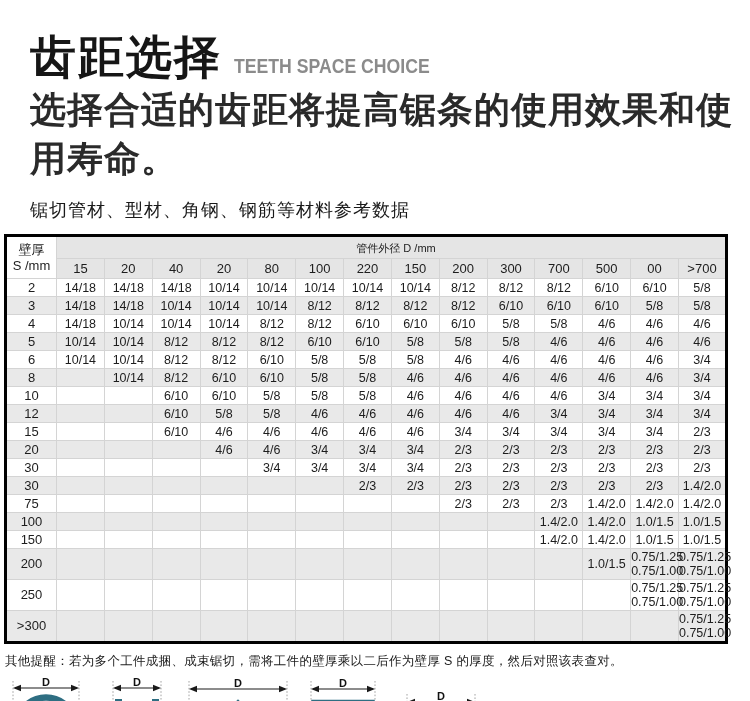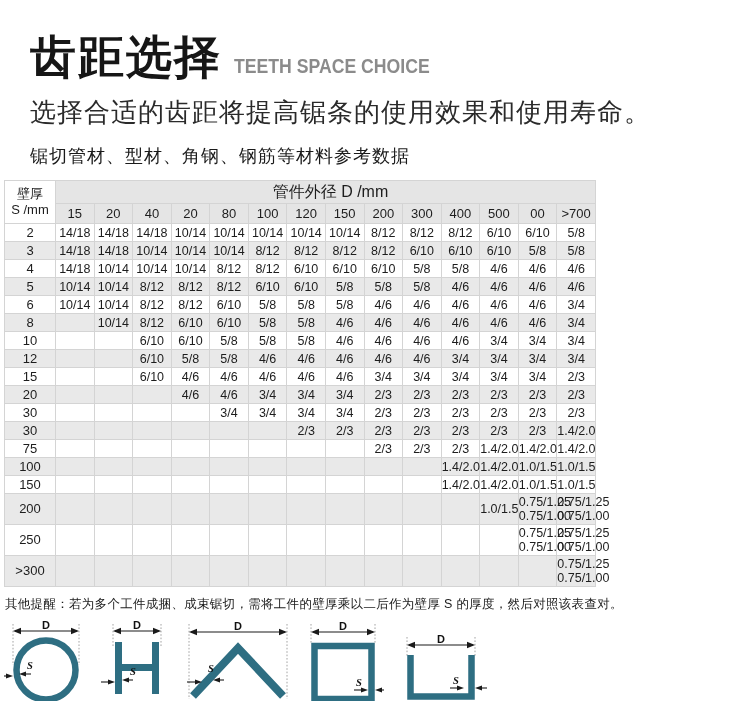--- a/index.html
+++ b/index.html
@@ -19,35 +19,35 @@
   .title-row{display:flex;align-items:flex-end;gap:12px;}
   .title-cn{
     font-family:"Liberation Serif","DejaVu Serif",serif;
     font-weight:700;font-size:46px;line-height:1.05;letter-spacing:2px;color:#161616;
   }
   .title-en{
     display:inline-block;transform:scaleX(.84);transform-origin:0 100%;
     font-weight:700;font-size:21px;letter-spacing:0;color:var(--title-en-gray);
     padding-bottom:4px;white-space:nowrap;
   }
-  .subtitle{margin-top:13px;font-size:26px;font-weight:400;color:#2a2a2a;letter-spacing:1px;}
+  .subtitle{margin-top:4px;font-size:36px;font-weight:700;color:#2a2a2a;letter-spacing:1px;}
   .section-heading{margin-top:14px;font-size:18px;font-weight:500;color:#1a1a1a;letter-spacing:1px;}
 
   .table-wrap{margin:12px 0 0 4px;}
   table{
-    border-collapse:collapse;table-layout:fixed;width:592px;
-    font-size:12.5px;color:var(--ink);border:1px solid #000000;
+    border-collapse:collapse;table-layout:fixed;width:724px;
+    font-size:12.5px;color:var(--ink);border:3px solid #000000;
   }
   th,td{
     border:1px solid #d4d4d4;text-align:center;vertical-align:middle;
     font-weight:400;padding:1px 0;height:18px;line-height:1.12;white-space:pre-line;
   }
   col.c-first{width:51px;}
   .corner-cell{background:#ffffff;font-size:13px;line-height:1.25;}
-  .span-header{background:var(--header-bg);height:23px;font-size:16px;padding-left:10px;}
+  .span-header{background:var(--header-bg);height:23px;font-size:11px;padding-left:10px;}
   .colhead-row th{background:var(--header-bg);height:20px;font-size:13px;}
   tbody tr:nth-child(even) td{background:var(--row-alt);}
   tbody td.rowhead{font-size:13px;}
 
   .note{margin:9px 17px 0 5px;font-size:12.5px;color:#1a1a1a;letter-spacing:.3px;}
 
   .diagrams{display:flex;align-items:flex-start;gap:8px;margin:6px 0 0 4px;}
   .diagrams svg{display:block;}
   .shape{stroke:var(--accent-teal);fill:none;}
   .shape-fill{fill:var(--accent-teal);stroke:none;}
@@ -94,25 +94,25 @@
 S /mm</th>
         <th class="span-header" colspan="14">管件外径 D /mm</th>
       </tr>
       <tr class="colhead-row">
           <th>15</th>
           <th>20</th>
           <th>40</th>
           <th>20</th>
           <th>80</th>
           <th>100</th>
-          <th>120</th>
+          <th>220</th>
           <th>150</th>
           <th>200</th>
           <th>300</th>
-          <th>400</th>
+          <th>700</th>
           <th>500</th>
           <th>00</th>
           <th>&gt;700</th>
         </tr>
     </thead>
     <tbody>
         <tr>
           <td class="rowhead">2</td>
           <td>14/18</td>
           <td>14/18</td>

